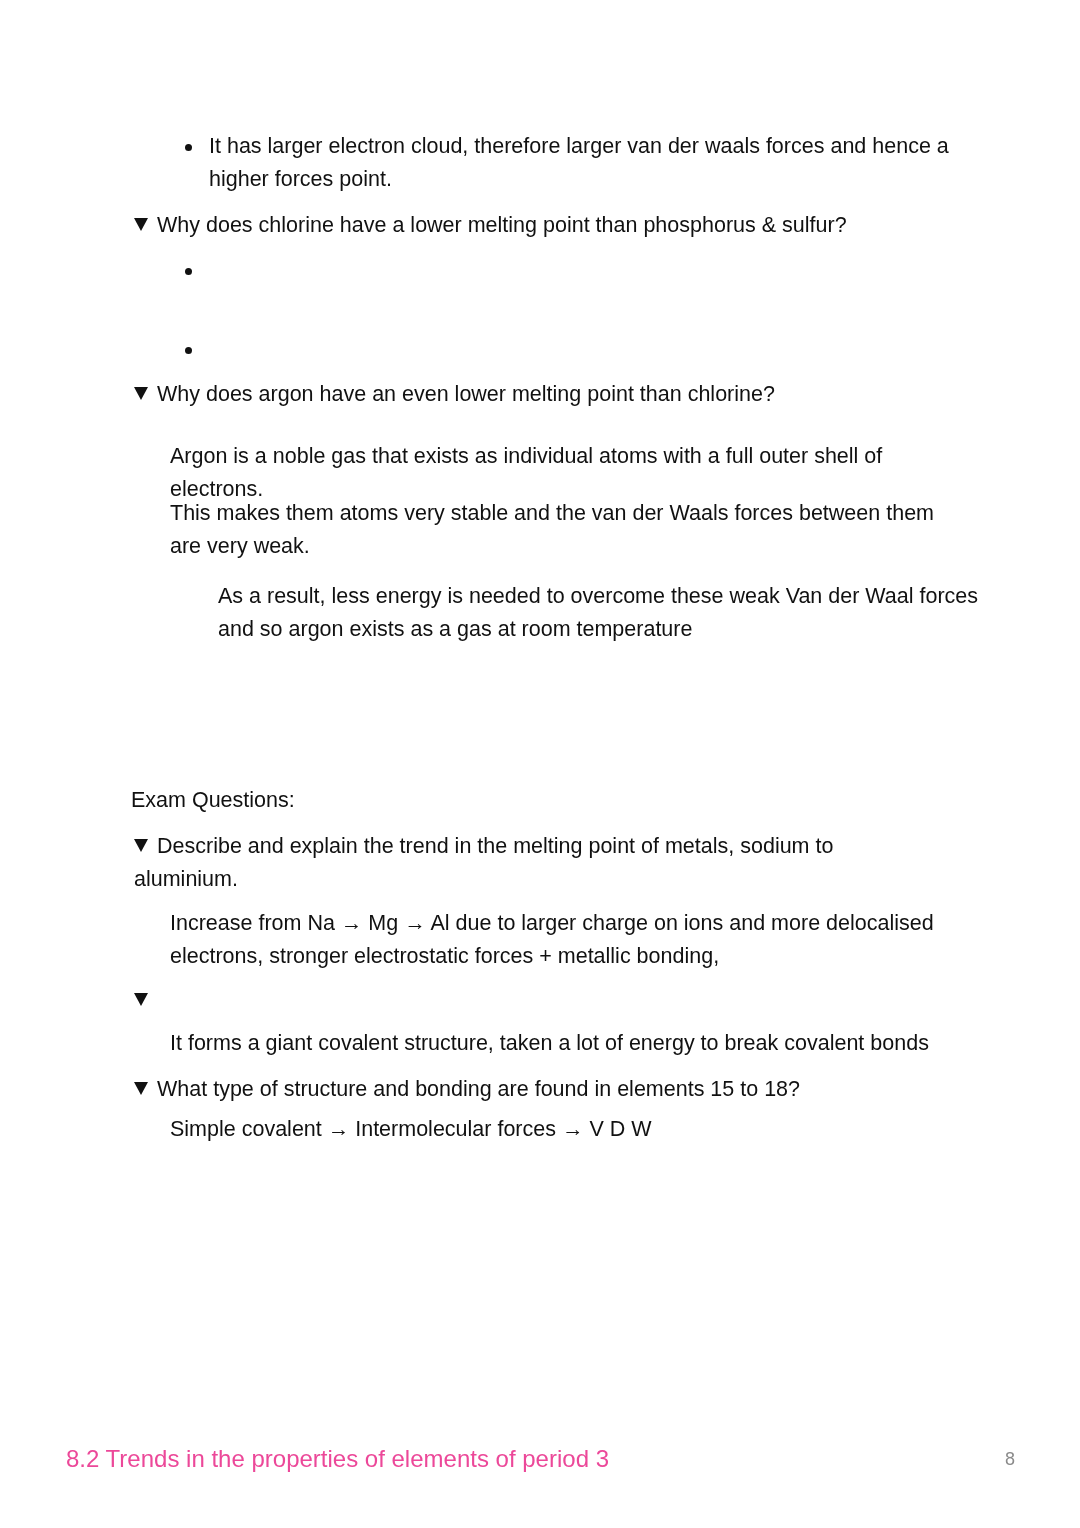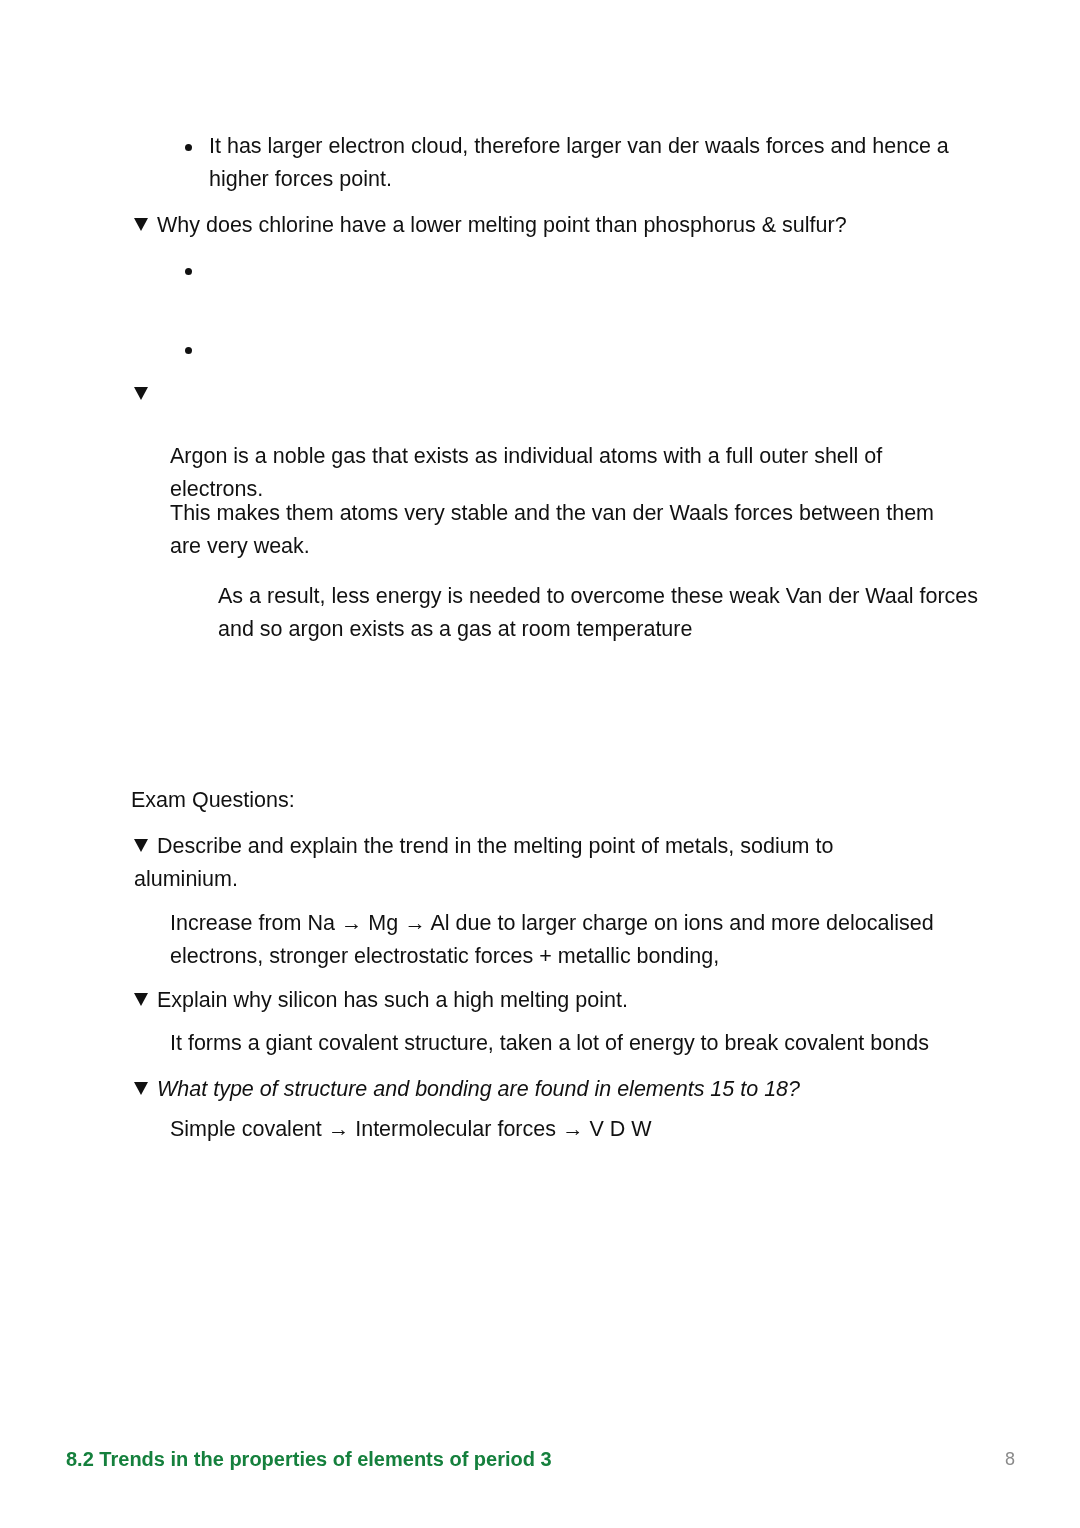--- a/index.html
+++ b/index.html
@@ -52,24 +52,23 @@
       width: 790px;
     }
     .heading {
       position: absolute;
       left: 131px;
     }
     .footer-title {
       position: absolute;
       left: 66px;
       top: 1446px;
-      font-size: 20px;
+      font-size: 24px;
       line-height: 26px;
-      color: #15803d;
-      font-weight: bold;
+      color: #ec4899;
     }
     .footer-page {
       position: absolute;
       right: 65px;
       top: 1446px;
       font-size: 18px;
       line-height: 26px;
       color: #8a8a8a;
     }
   </style>
@@ -87,38 +86,38 @@
 
 <div class="bullet-item" style="top:254px; width:700px;">
   <span class="bullet-dot"></span>
 </div>
 
 <div class="bullet-item" style="top:333px;">
   <span class="bullet-dot"></span>
 </div>
 
 <div class="toggle-row" style="top:378px;">
-  <span class="toggle-icon"></span>
+  <span class="toggle-icon"></span><span>Why does argon have an even lower melting point than chlorine?</span>
 </div>
 
 <div class="para" style="top:422px; width:760px;margin-top:18px;">Argon is a noble gas that exists as individual atoms with a full outer shell of electrons.</div>
 <div class="para" style="top:497px;">This makes them atoms very stable and the van der Waals forces between them are very weak.</div>
 <div class="para" style="top:580px;margin-left:48px;">As a result, less energy is needed to overcome these weak Van der Waal forces and so argon exists as a gas at room temperature</div>
 
 <div class="heading" style="top:784px;">Exam Questions:</div>
 
 <div class="toggle-row" style="top:830px; width:730px;">
   <span class="toggle-icon"></span><span>Describe and explain the trend in the melting point of metals, sodium to aluminium.</span>
 </div>
 <div class="para" style="top:907px;">Increase from Na → Mg → Al due to larger charge on ions and more delocalised electrons, stronger electrostatic forces + metallic bonding,</div>
 
 <div class="toggle-row" style="top:984px;">
-  <span class="toggle-icon"></span><span>Explain why silicon has such a high melting point.</span>
+  <span class="toggle-icon"></span>
 </div>
 <div class="para" style="top:1027px; width:800px;">It forms a giant covalent structure, taken a lot of energy to break covalent bonds</div>
 
-<div class="toggle-row" style="top:1073px;font-style:italic;">
+<div class="toggle-row" style="top:1073px;">
   <span class="toggle-icon"></span><span>What type of structure and bonding are found in elements 15 to 18?</span>
 </div>
 <div class="para" style="top:1113px;">Simple covalent → Intermolecular forces → V D W</div>
 
 <div class="footer-title">8.2 Trends in the properties of elements of period 3</div>
 <div class="footer-page">8</div>
 
 </body></html>

